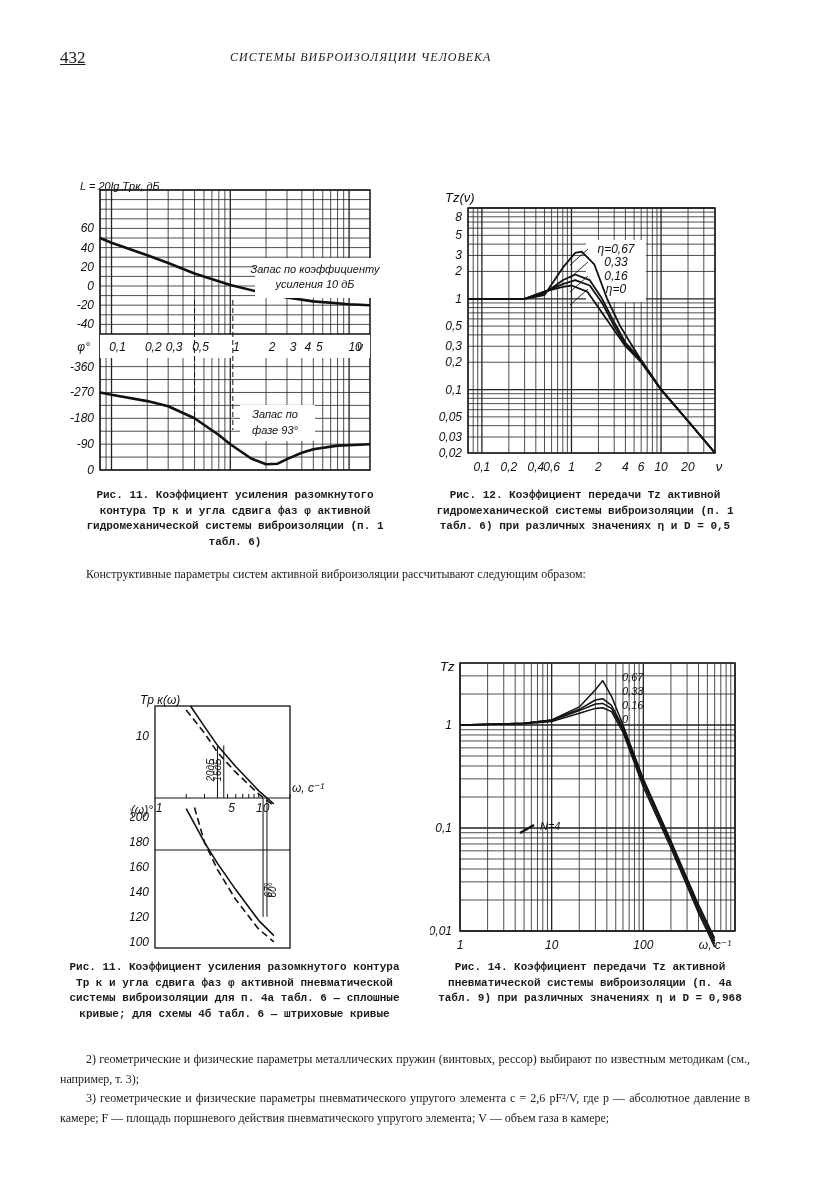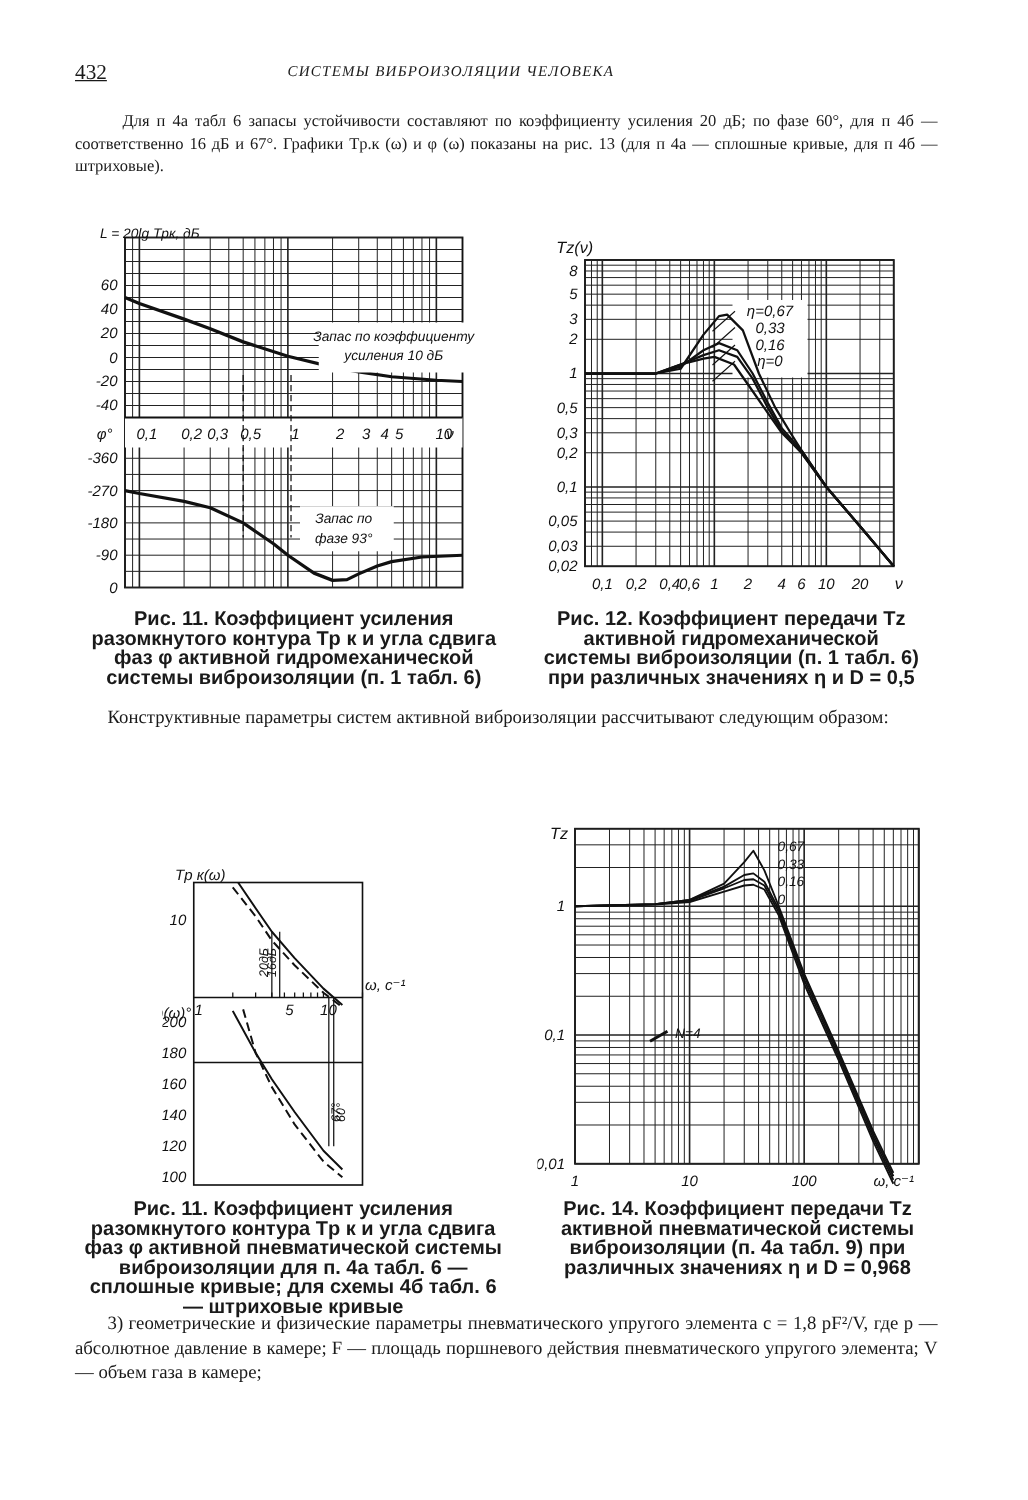--- a/index.html
+++ b/index.html
@@ -3,33 +3,32 @@
 <meta charset="utf-8">
 <style>
   html,body{margin:0;padding:0;background:#fff;}
   body{width:822px;height:1200px;position:relative;overflow:hidden;color:#1a1a1a;
        font-family:"Liberation Serif","DejaVu Serif",serif;}
   .abs{position:absolute;}
   .pagenum{left:60px;top:48px;font-size:17px;text-decoration:underline;}
   .runhead{left:230px;top:50px;font-size:12px;font-style:italic;letter-spacing:1px;}
   .para{font-size:13.2px;line-height:18px;text-align:justify;}
   .para p{margin:0;text-indent:38px;}
-  .caption{font-size:16px;line-height:15.5px;font-weight:bold;font-family:Liberation Sans, sans-serif;text-align:center;}
-  .body2{font-size:15px;line-height:19.5px;text-align:justify;}
+  .caption{font-size:11px;line-height:15.5px;font-weight:bold;font-family:Liberation Mono, monospace;text-align:center;}
+  .body2{font-size:12px;line-height:19.5px;text-align:justify;}
   .body2 p{margin:0;text-indent:26px;}
   svg text{font-family:"Liberation Sans","DejaVu Sans",sans-serif;font-style:italic;fill:#111;}
 </style>
 </head>
 <body>
 
 <div class="abs pagenum">432</div>
 <div class="abs runhead">СИСТЕМЫ ВИБРОИЗОЛЯЦИИ ЧЕЛОВЕКА</div>
 
 <div class="abs para" style="left:60px;top:88px;width:690px;">
-  <p>Для п 4а табл 6 запасы устойчивости составляют по коэффициенту усиления 20 дБ; по фазе 60°, для п 4б — соответственно 16 дБ и 67°. Графики Tр.к (ω) и φ (ω) показаны на рис. 13 (для п 4а — сплошные кривые, для п 4б — штриховые).</p>
 </div>
 
 <svg class="abs" style="left:60px;top:180px;" width="330" height="300" id="fig11">
     <rect x="40" y="10" width="270" height="280" fill="none" stroke="#111" stroke-width="1.5"></rect>
     <line x1="40" y1="10" x2="40" y2="290" stroke="#222" stroke-width="0.8"></line>
     <line x1="46.076187123403265" y1="10" x2="46.076187123403265" y2="290" stroke="#222" stroke-width="0.8"></line>
     <line x1="51.51152171965944" y1="10" x2="51.51152171965944" y2="290" stroke="#222" stroke-width="1.3"></line>
     <line x1="87.26957422417023" y1="10" x2="87.26957422417023" y2="290" stroke="#222" stroke-width="0.8"></line>
     <line x1="108.18669403812726" y1="10" x2="108.18669403812726" y2="290" stroke="#222" stroke-width="0.8"></line>
     <line x1="123.027626728681" y1="10" x2="123.027626728681" y2="290" stroke="#222" stroke-width="0.8"></line>
@@ -320,14 +319,15 @@
     <path d="M30.0,70.0L94.1,68.7L121.7,66.6L149.3,58.3L165.4,53.4L172.7,52.8L181.5,56.6L193.0,77.3L213.3,132.0L240.9,193.0L268.5,257.9L284.7,292.0" fill="none" stroke="#111" stroke-width="1.5" stroke-linejoin="round"></path>
     <text x="192" y="68" font-size="11" text-anchor="start">0</text>
     <text x="110" y="175" font-size="11" text-anchor="start">N=4</text>
     <line x1="90" y1="178" x2="104" y2="170" stroke="#111" stroke-width="2.5"></line>
   </svg>
 
 <div class="abs caption" style="left:62px;top:960px;width:345px;">Рис. 11. Коэффициент усиления разомкнутого контура Tр к и угла сдвига фаз φ активной пневматической системы виброизоляции для п. 4а табл. 6 — сплошные кривые; для схемы 4б табл. 6 — штриховые кривые</div>
 <div class="abs caption" style="left:430px;top:960px;width:320px;">Рис. 14. Коэффициент передачи Tz активной пневматической системы виброизоляции (п. 4а табл. 9) при различных значениях η и D = 0,968</div>
 
 <div class="abs body2" style="left:60px;top:1050px;width:690px;">
-  <p>3) геометрические и физические параметры пневматического упругого элемента c = 1,8 pF²/V, где p — абсолютное давление в камере; F — площадь поршневого действия пневматического упругого элемента; V — объем газа в камере;</p>
+  <p>2) геометрические и физические параметры металлических пружин (винтовых, рессор) выбирают по известным методикам (см., например, т. 3);</p>
+  <p>3) геометрические и физические параметры пневматического упругого элемента c = 2,6 pF²/V, где p — абсолютное давление в камере; F — площадь поршневого действия пневматического упругого элемента; V — объем газа в камере;</p>
 </div>
 
 </body></html>

